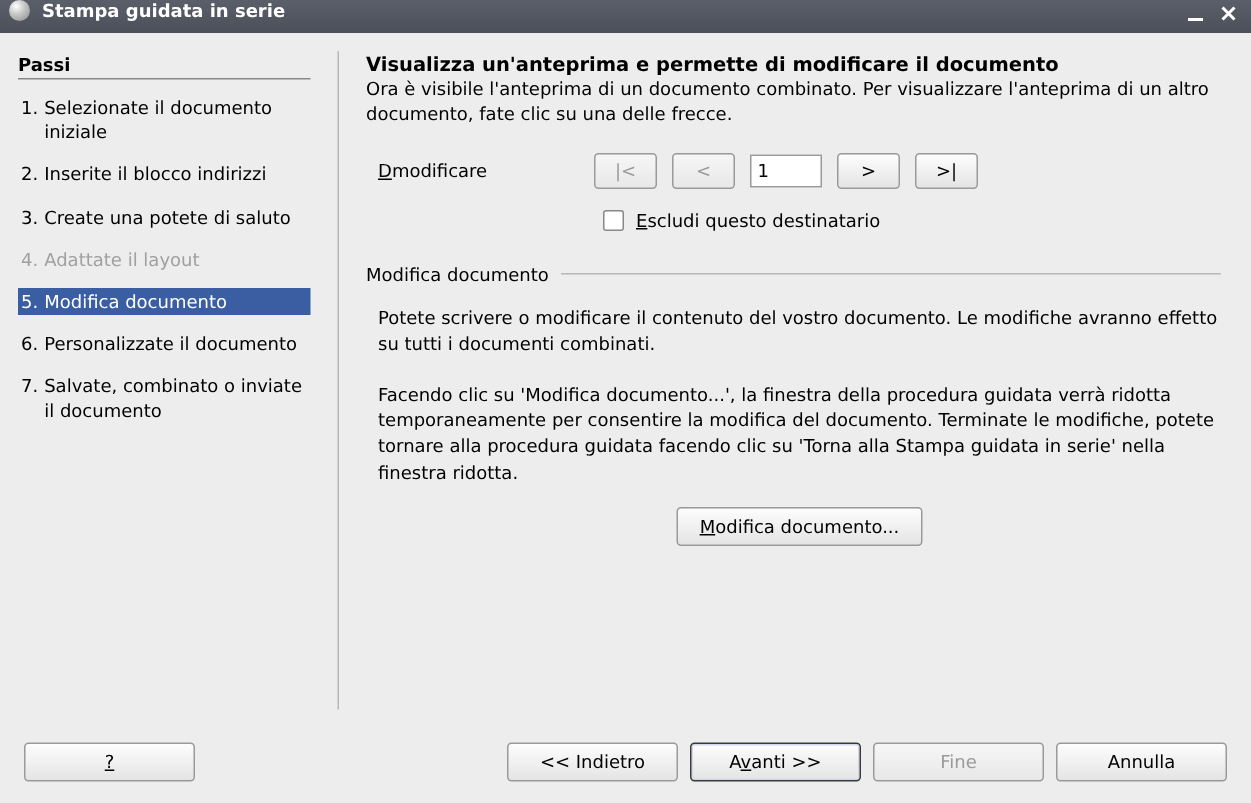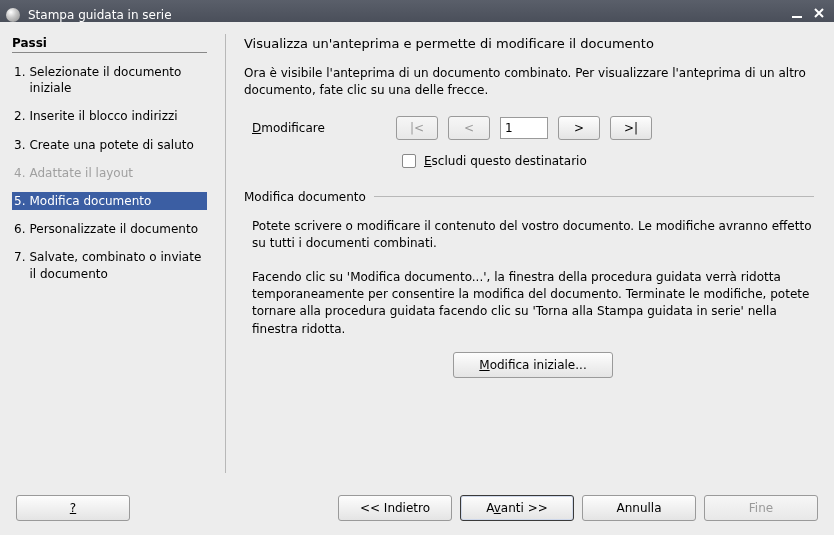--- a/index.html
+++ b/index.html
@@ -10,23 +10,23 @@
     font-size: 12px;
     color: #000;
     background: #ededed;
     overflow: hidden;
   }
   .titlebar {
     height: 22px;
     background: linear-gradient(to bottom, #5a5f6a 0%, #4a4f5a 100%);
     color: #fff;
     display: flex;
-    align-items: flex-end;
+    align-items: flex-start;
     padding: 0 6px;
-    font-weight: normal;
+    font-weight: bold;
     font-size: 12px;
     user-select: none;
   }
   .titlebar .appicon {
     width: 14px; height: 14px;
     border-radius: 50%;
     background: radial-gradient(circle at 35% 30%, #fff 0%, #c8c8c8 40%, #888 100%);
     margin-right: 8px;
     flex: none;
   }
@@ -88,23 +88,22 @@
     width: 1px;
     background: #b8b8b8;
     margin: 2px 0 10px 0;
   }
   .main-col {
     flex: 1;
     padding-top: 4px;
     padding-right: 8px;
   }
   .main-heading {
-    font-weight: normal;
+    font-weight: bold;
     font-size: 13px;
-    margin-bottom: 14px;
   }
   .body-text {
     font-size: 12px;
     line-height: 1.45;
     margin-bottom: 16px;
   }
   .recipient-row {
     display: flex;
     align-items: center;
     gap: 14px;
@@ -290,30 +289,30 @@
       <div class="section-head">
         <span>Modifica documento</span>
         <div class="line"></div>
       </div>
 
       <div class="edit-doc-block">
         <div class="body-text">Potete scrivere o modificare il contenuto del vostro documento. Le modifiche avranno effetto su tutti i documenti combinati.</div>
         <div class="body-text" style="margin-bottom:0">Facendo clic su 'Modifica documento...', la finestra della procedura guidata verrà ridotta temporaneamente per consentire la modifica del documento. Terminate le modifiche, potete tornare alla procedura guidata facendo clic su 'Torna alla Stampa guidata in serie' nella finestra ridotta.</div>
         <div class="edit-btn-row">
           <button class="btn wide">
-            <span class="ul">M</span><span>odifica iniziale...</span>
+            <span class="ul">M</span><span>odifica documento...</span>
           </button>
         </div>
       </div>
     </div>
   </div>
 
   <div class="footer">
     <button class="btn nav help-btn">?</button>
     <div class="spacer2"></div>
     <button class="btn nav">&lt;&lt; Indietro</button>
     <button class="btn nav default">
       <span>A</span><span class="ul">v</span><span>anti &gt;&gt;</span>
     </button>
+    <button class="btn nav" disabled="">Fine</button>
     <button class="btn nav">Annulla</button>
-    <button class="btn nav" disabled="">Fine</button>
   </div>
 </div>
 
 </body></html>

